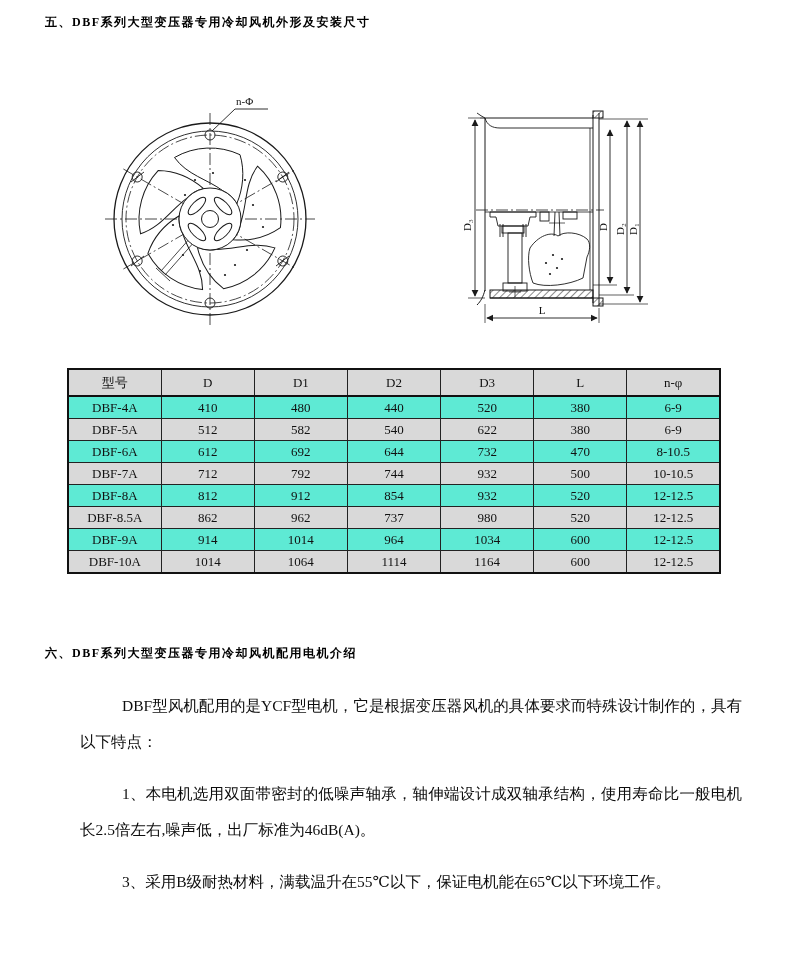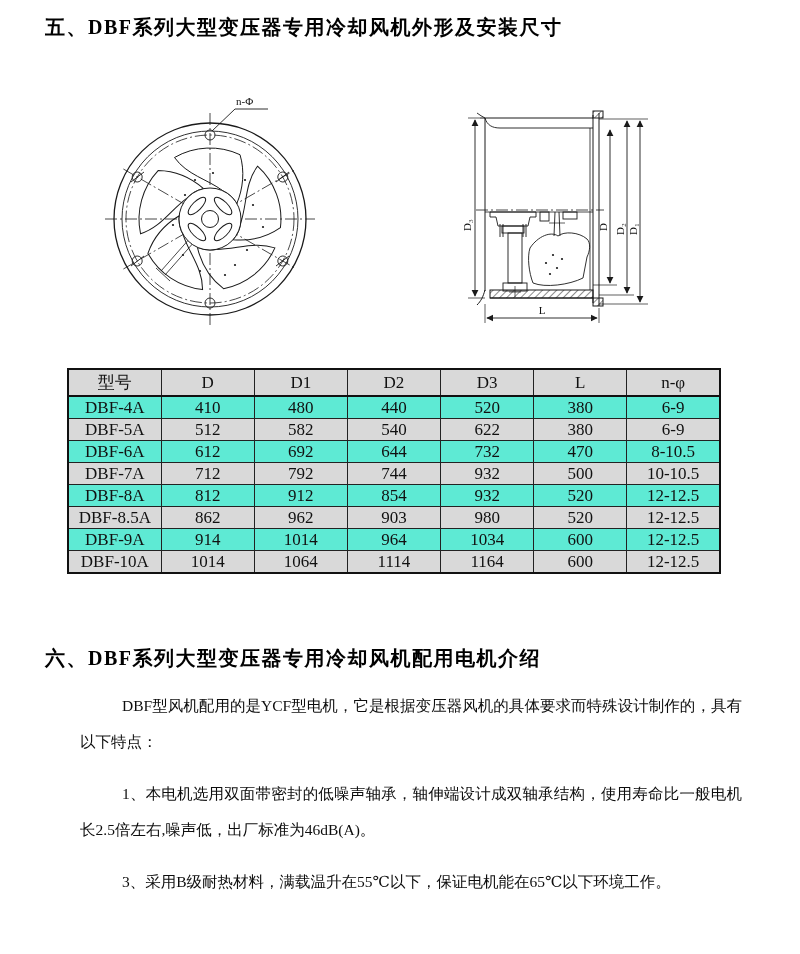--- a/index.html
+++ b/index.html
@@ -2,32 +2,32 @@
 <html><head>
 <meta charset="utf-8">
 <style>
   html,body{margin:0;padding:0;background:#ffffff;}
   .page{
     position:relative;width:800px;height:954px;background:#ffffff;
     font-family:"Liberation Serif","DejaVu Serif",serif;color:#111;
     overflow:hidden;
   }
   .sec-title{
-    position:absolute;left:45px;font-size:20px;font-weight:bold;
+    position:absolute;left:45px;font-size:12px;font-weight:bold;
     letter-spacing:1.5px;color:#000;white-space:nowrap;
   }
   #title5{top:14px;}
   #title6{top:645px;}
   .drawing{position:absolute;}
   #front-view{left:95px;top:85px;}
   #side-view{left:450px;top:85px;}
   .spec-table{
     position:absolute;left:67px;top:368px;width:654px;
     border-collapse:collapse;table-layout:fixed;
-    font-size:17px;color:#111;
+    font-size:13px;color:#111;
   }
   .spec-table th,.spec-table td{
     border:1px solid #222;text-align:center;padding:0;
     font-weight:normal;overflow:hidden;white-space:nowrap;
   }
   .spec-table th{height:25px;background:#d9d9d9;}
   .spec-table td{height:21px;background:#5eead4;}
   .spec-table tr.alt td{background:#d9d9d9;text-align:center;}
   .spec-table{border:2px solid #111;}
   .spec-table thead tr{border-bottom:2px solid #111;}
@@ -261,21 +261,21 @@
           <td>912</td>
           <td>854</td>
           <td>932</td>
           <td>520</td>
           <td>12-12.5</td>
         </tr>
         <tr class="alt">
           <td>DBF-8.5A</td>
           <td>862</td>
           <td>962</td>
-          <td>903</td>
+          <td>737</td>
           <td>980</td>
           <td>520</td>
           <td>12-12.5</td>
         </tr>
         <tr>
           <td>DBF-9A</td>
           <td>914</td>
           <td>1014</td>
           <td>964</td>
           <td>1034</td>

